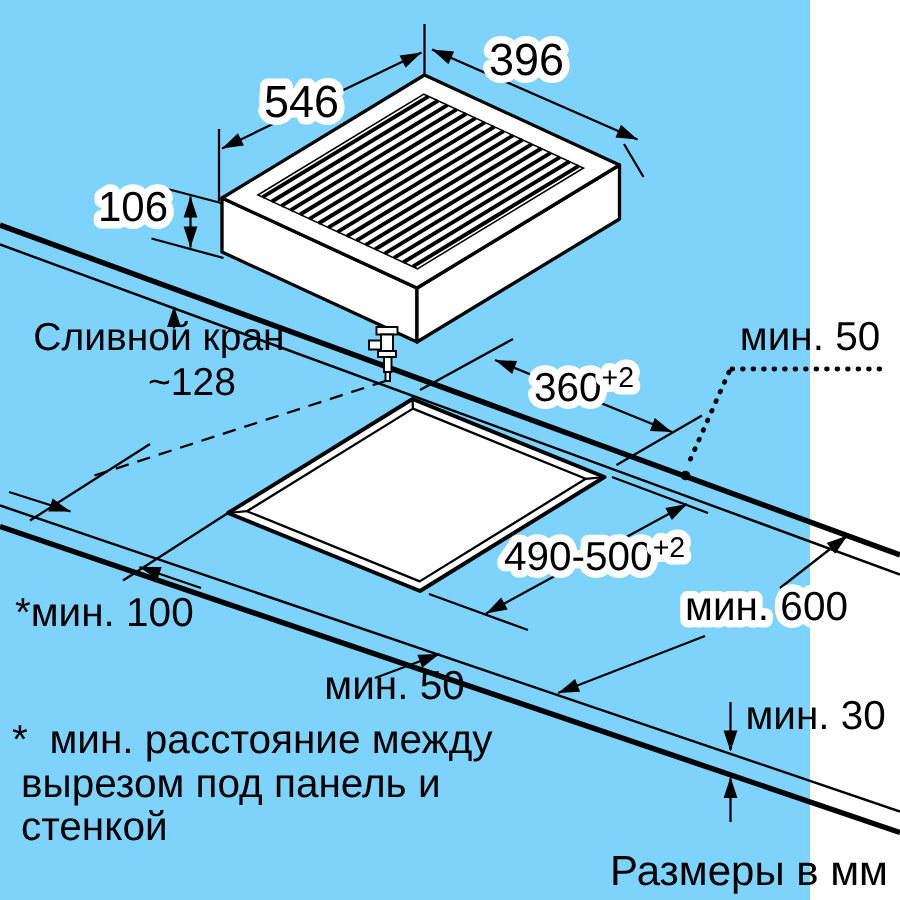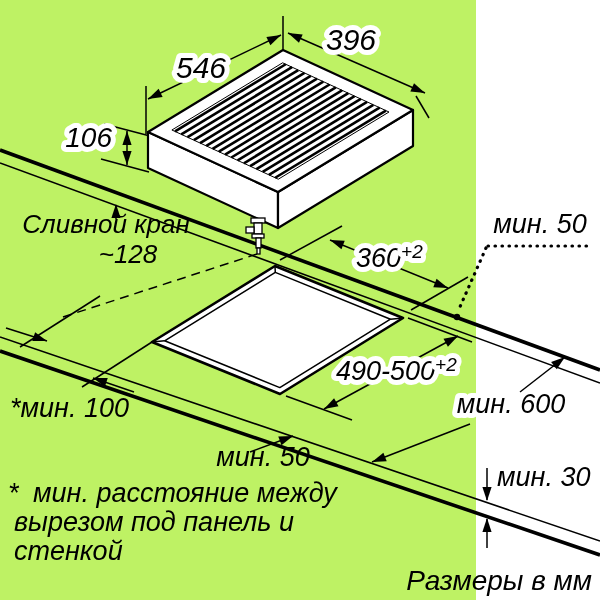--- a/index.html
+++ b/index.html
@@ -1,16 +1,16 @@
 <!DOCTYPE html>
 <html><head>
 <meta charset="utf-8">
 <style>
   html,body { margin:0; padding:0; background:#ffffff; }
-  .stage { width:476px; height:600px; position:relative; background:#bef264;font-style:italic; }
+  .stage { width:540px; height:600px; position:relative; background:#7dd3fc; }
   svg text {
     font-family:"Liberation Sans","DejaVu Sans",sans-serif;
     fill:#000;
   }
   .halo { stroke:#fff; stroke-width:10px; paint-order:stroke; stroke-linejoin:round; }
   .ln   { stroke:#000; stroke-width:1.5; fill:none; }
   .ln-thin { stroke:#000; stroke-width:1.6; fill:none; }
   .ln-thick{ stroke:#000; stroke-width:3.6; fill:none; }
   .ln-dash { stroke:#000; stroke-width:1.5; fill:none; stroke-dasharray:9 6; }
   .ln-dot  { stroke:#000; stroke-width:3.2; fill:none; stroke-dasharray:0.5 6.5; stroke-linecap:round; }

